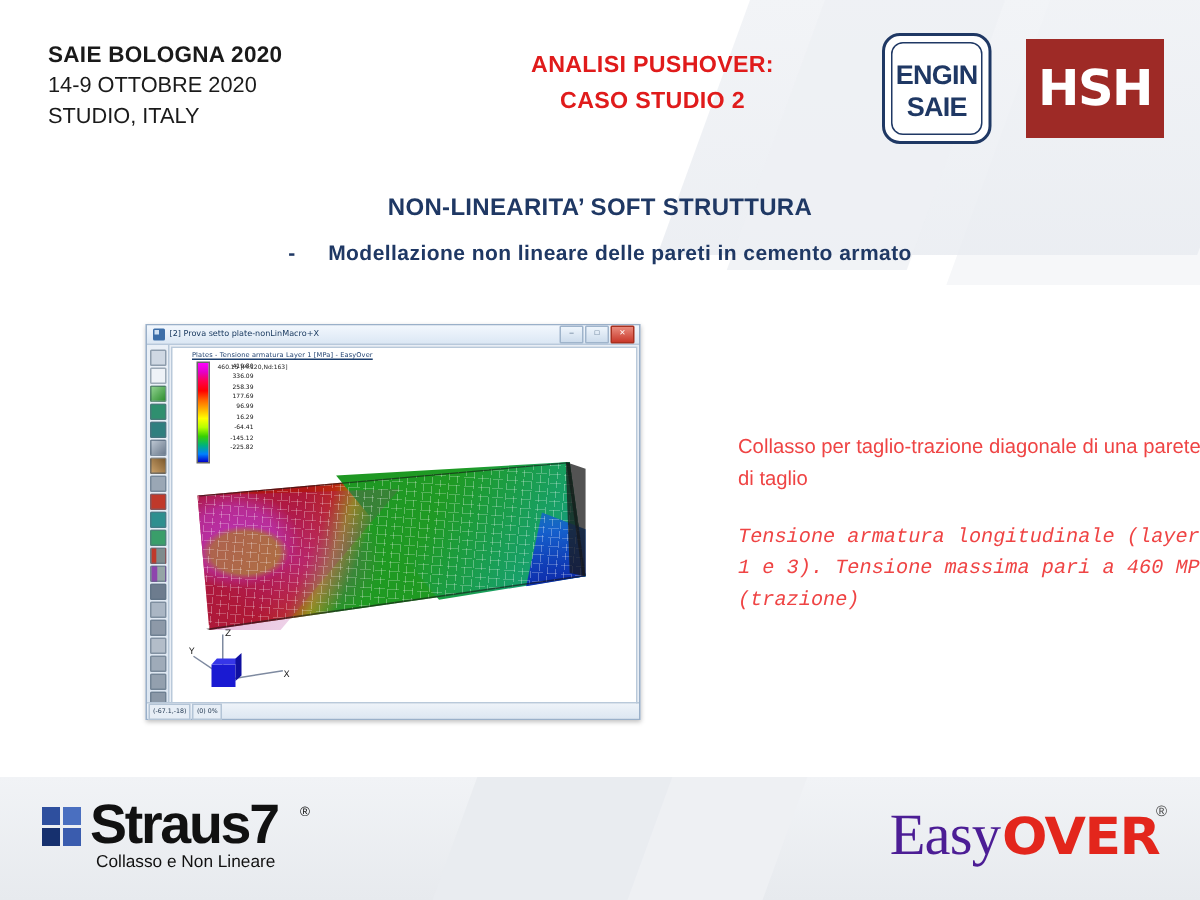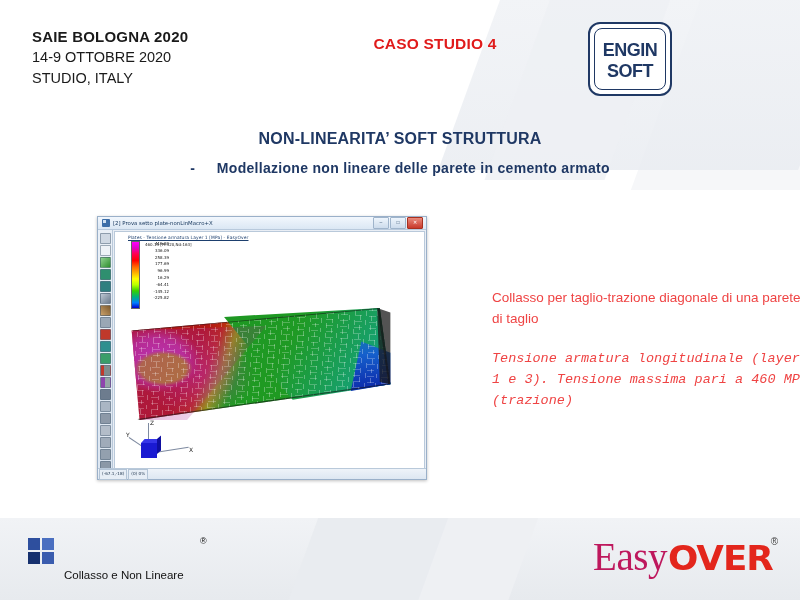--- a/index.html
+++ b/index.html
@@ -37,21 +37,21 @@
   .event-line3{font-size:14.5px;}
 
   .deck-title{
     position:absolute;left:300px;top:32px;width:270px;
     text-align:center;color:#e01b1b;font-weight:bold;
     font-size:15.5px;line-height:1.55;letter-spacing:.2px;
   }
 
   
   .logo-enginsoft{
-    position:absolute;left:588px;top:22px;width:84px;height:74px;
+    position:absolute;left:588px;top:22px;width:73px;height:74px;
     border:2px solid #1f3864;border-radius:12px;background:#fff;
     box-sizing:border-box;
   }
   .logo-enginsoft .es-inner{
     position:absolute;inset:4px;border:1px solid #1f3864;border-radius:8px;
   }
   .logo-enginsoft .es-t1,.logo-enginsoft .es-t2{
     position:absolute;left:0;right:0;text-align:center;
     color:#1f3864;font-weight:bold;font-family:"Liberation Sans",sans-serif;
     font-size:18px;letter-spacing:-.5px;
@@ -276,21 +276,21 @@
   }
   .straus .reg{position:absolute;left:172px;top:6px;font-size:9px;color:#111;}
   .straus .tag{
     position:absolute;left:36px;top:39px;font-size:11.5px;color:#111;
     font-family:"Liberation Sans",sans-serif;
   }
 
   
   .easyover{position:absolute;right:22px;bottom:22px;height:44px;display:flex;align-items:baseline;}
   .easyover .easy{
-    font-family:"Liberation Serif",serif;font-size:39px;color:#be185d;letter-spacing:-.5px;
+    font-family:"Liberation Serif",serif;font-size:39px;color:#4c1d95;letter-spacing:-.5px;
   }
   .easyover .over{
     font-family:"DejaVu Sans",sans-serif;font-weight:bold;font-size:34px;
     color:#e3261c;letter-spacing:-1px;margin-left:1px;
     transform:scaleX(1.05);transform-origin:left bottom;
   }
   .easyover .reg2{font-size:10px;color:#444;margin-left:3px;align-self:flex-start;margin-top:2px;}
 </style>
 </head>
 <body>
@@ -301,34 +301,38 @@
   <div class="diag diag-top-a"></div>
   <div class="diag diag-top-b"></div>
 
   <div class="event-block">
     <div class="event-line1">SAIE BOLOGNA 2020</div>
     <div class="event-line2">14-9 OTTOBRE  2020</div>
     <div class="event-line3">STUDIO, ITALY</div>
   </div>
 
   <div class="deck-title">
-    <div>CASO STUDIO 4</div>
+    <div>ANALISI PUSHOVER:</div>
+    <div>CASO STUDIO 2</div>
   </div>
 
   <div class="logo-enginsoft">
     <div class="es-inner"></div>
     <div class="es-t1">ENGIN</div>
-    <div class="es-t2">SOFT</div>
-  </div>
-
+    <div class="es-t2">SAIE</div>
+  </div>
+
+  <div class="logo-hsh">
+    <span>HSH</span>
+  </div>
 
   <div class="h-main">NON-LINEARITA’ SOFT STRUTTURA</div>
   <div class="h-sub-row">
     <span class="h-dash">-</span>
-    <span class="h-sub">Modellazione  non  lineare  delle parete in cemento armato</span>
+    <span class="h-sub">Modellazione  non  lineare  delle pareti in cemento armato</span>
   </div>
 
   <div class="app-window">
 
     <div class="titlebar">
       <div class="tb-icon"></div>
       <div class="tb-title">[2] Prova setto plate-nonLinMacro+X</div>
       <div class="tb-btns">
         <div class="tb-btn">–</div>
         <div class="tb-btn">□</div>
@@ -416,20 +420,21 @@
     <div class="fd fd2"></div>
   </div>
 
   <div class="straus">
     <div class="grid">
       <i class="g1"></i>
         <i class="g2"></i>
         <i class="g3"></i>
         <i class="g4"></i>
     </div>
+    <div class="word">Straus7</div>
     <div class="reg">®</div>
     <div class="tag">Collasso e Non Lineare</div>
   </div>
 
   <div class="easyover">
     <span class="easy">Easy</span>
     <span class="over">OVER</span>
     <span class="reg2">®</span>
   </div>
 

